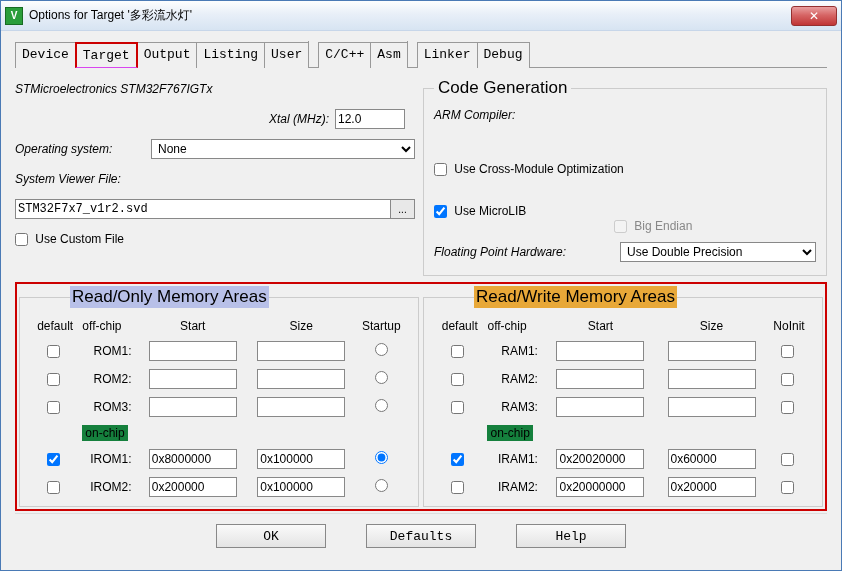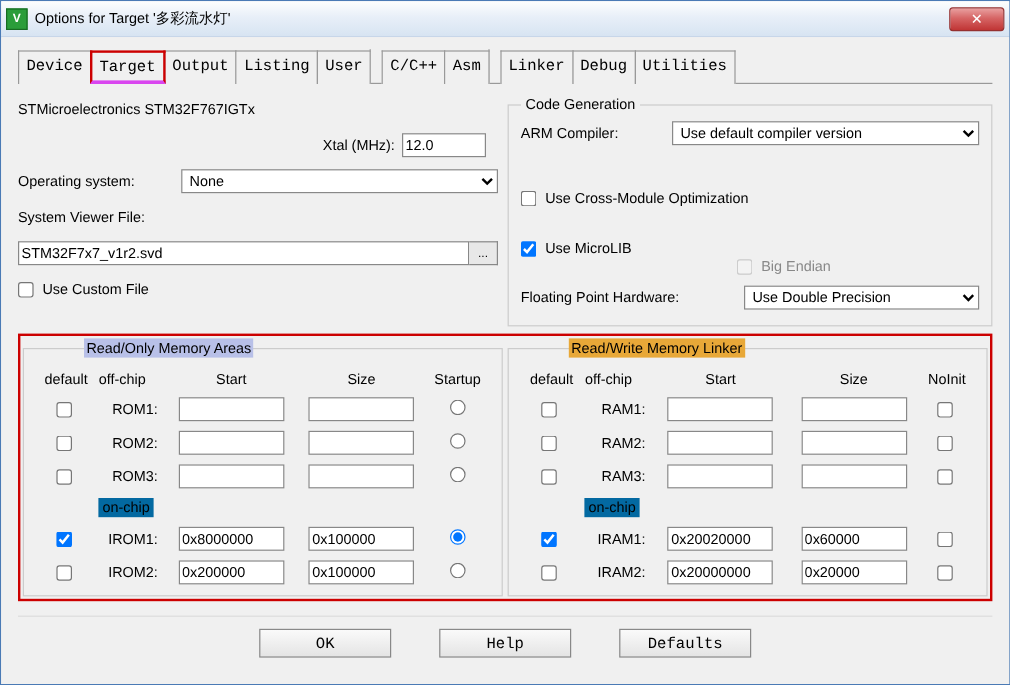--- a/index.html
+++ b/index.html
@@ -5,52 +5,52 @@
 * { box-sizing: border-box; margin: 0; padding: 0; }
 body { font-family: Tahoma, sans-serif; font-size: 12px; background: #fff; }
 .window { width: 842px; height: 571px; border: 1px solid #4a7ab5; background: #f0f0f0; display: flex; flex-direction: column; }
 .titlebar { height: 30px; background: linear-gradient(#fdfefe, #e8eff8 45%, #d7e4f2); display: flex; align-items: center; padding: 0 4px; border-bottom: 1px solid #c7d6e9; }
 .titlebar-icon { width: 18px; height: 18px; background: #2a9d3a; border: 1px solid #176b22; margin-right: 6px; display: flex; align-items: center; justify-content: center; color: #fff; font-size: 10px; font-weight: bold; }
 .titlebar-text { flex: 1; font-size: 12px; color: #000; }
 .close-btn { width: 46px; height: 20px; background: linear-gradient(#e9a0a0, #d66565 45%, #c03535); border: 1px solid #953030; border-radius: 3px; display: flex; align-items: center; justify-content: center; color: #fff; font-size: 12px; cursor: pointer; }
 .content { flex: 1; padding: 10px 14px; background: #f0f0f0; display: flex; flex-direction: column; }
 .tabs { display: flex; border-bottom: 1px solid #999; margin-bottom: 10px; }
 .tab { padding: 4px 6px; border: 1px solid #999; border-bottom: none; margin-right: -1px; background: #f0f0f0; font-family: "Courier New", monospace; font-size: 13px; cursor: pointer; position: relative; top: 1px; }
-.tab.active { background: #f0f0f0; border-bottom: 3px solid #d946ef; z-index: 1; }
+.tab.active { background: #f0f0f0; border-bottom: 1px solid #d946ef; z-index: 1; }
 .tab-highlight { border: 2px solid #cc0000; }
 .spacer-tab { width: 10px; border-left: 1px solid #999; }
 .upper { display: flex; gap: 8px; }
 .left-col { flex: 0 0 400px; }
 .right-col { flex: 1; }
 .row { display: flex; align-items: center; margin-bottom: 8px; min-height: 22px; }
-.label { font-size: 12px; margin-right: 6px; }
+.label { font-size: 12px; margin-right: 6px; font-style: italic; }
 select, input[type=text] { font-size: 12px; padding: 1px 2px; border: 1px solid #888; background: #fff; height: 20px; }
 select { appearance: menulist; }
 input[type=checkbox] { width: 13px; height: 13px; margin-right: 4px; vertical-align: middle; }
 input[type=radio] { width: 13px; height: 13px; }
 fieldset { border: 1px solid #ccc; padding: 6px 10px 4px 10px; position: relative; font-size: 12px; }
-legend { padding: 0 4px; font-size: 12px; }
+legend { padding: 0 4px; font-size: 17px; }
 .readonly-input { background: #f0f0f0; }
 .disabled-text { color: #888; margin-top: 31px; }
 .mem-container { display: flex; gap: 4px; margin-top: 6px; border: 2px solid #cc0000; padding: 2px; }
 .mem-box { flex: 1; }
 .mem-legend { padding: 1px 2px; margin-left: 40px; }
 .ro-legend { background: #b8c0e8; }
 .rw-legend { background: #e8a838; }
 .mem-table { width: 100%; }
 .mem-table td, .mem-table th { font-size: 12px; padding: 3px 2px; font-weight: normal; }
 .mem-table th { text-align: center; }
 .mem-table td { text-align: center; }
 .mem-table .rowlabel { text-align: right; padding-right: 6px; }
 .mem-table input[type=text] { width: 88px; }
-.onchip { background: #0369a1; padding: 1px 3px; display: inline-block; }
+.onchip { background: #15803d; padding: 1px 3px; display: inline-block; }
 .btn-row { display: flex; justify-content: center; gap: 40px; padding: 10px 0 12px 0; border-top: 1px solid #ddd; margin-top: auto; }
 .btn { width: 110px; height: 24px; border: 1px solid #888; background: linear-gradient(#fafafa, #e4e4e4); font-family: "Courier New", monospace; font-size: 13px; cursor: pointer; }
 .svd-row { display: flex; align-items: center; gap: 0; }
-.svd-row input { flex: 1; }
+.svd-row input { flex: 1; font-family: Liberation Mono, monospace; }
 .svd-btn { width: 24px; height: 20px; border: 1px solid #888; background: #e8e8e8; font-size: 10px; cursor: pointer; border-left: none; }
 </style>
 </head>
 <body>
 
 <div class="window">
   <div class="titlebar">
     <div class="titlebar-icon">V</div>
     <div class="titlebar-text">Options for Target '多彩流水灯'</div>
     <div class="close-btn">
@@ -64,21 +64,20 @@
       <div class="tab active tab-highlight">Target</div>
       <div class="tab">Output</div>
       <div class="tab">Listing</div>
       <div class="tab">User</div>
       <div class="spacer-tab"></div>
       <div class="tab">C/C++</div>
       <div class="tab">Asm</div>
       <div class="spacer-tab"></div>
       <div class="tab">Linker</div>
       <div class="tab">Debug</div>
-      <div class="tab">Utilities</div>
     </div>
 
     <div class="upper">
       <div class="left-col">
         <div class="row">
             <span class="label">STMicroelectronics STM32F767IGTx</span>
           </div>
         <div class="row" style="justify-content: flex-end; padding-right: 10px;">
           <span class="label">Xtal (MHz):</span>
           <input type="text" style="width: 70px;" value="12.0">
@@ -100,21 +99,20 @@
             <span>Use Custom File</span>
           </label>
         </div>
       </div>
 
       <div class="right-col">
         <fieldset>
           <legend>Code Generation</legend>
           <div class="row">
             <span class="label" style="width:120px">ARM Compiler:</span>
-            <select style="flex:1"><option>Use default compiler version</option></select>
           </div>
           <div style="height:24px"></div>
           <div class="row">
             <label>
               <input type="checkbox" style="">
               <span>Use Cross-Module Optimization</span>
             </label>
           </div>
           <div class="row">
             <label style="flex:0 0 180px">
@@ -186,21 +184,21 @@
             <td class="rowlabel">IROM2:</td>
             <td><input type="text" value="0x200000" style=""></td>
             <td><input type="text" value="0x100000" style=""></td>
             <td><input type="radio" name="startup" style=""></td>
           </tr>
         </tbody>
           </table>
       </fieldset>
 
       <fieldset class="mem-box">
-        <legend class="mem-legend rw-legend">Read/Write Memory Linker</legend>
+        <legend class="mem-legend rw-legend">Read/Write Memory Areas</legend>
         <table class="mem-table">
           <tbody>
               <tr>
             <th>default</th>
             <th style="text-align:left">off-chip</th>
             <th>Start</th>
             <th>Size</th>
             <th>NoInit</th>
           </tr>
           <tr>
@@ -245,17 +243,17 @@
             <td><input type="text" value="0x20000" style=""></td>
             <td><input type="checkbox" style=""></td>
           </tr>
         </tbody>
           </table>
       </fieldset>
     </div>
 
     <div class="btn-row">
       <button class="btn">OK</button>
+      <button class="btn">Defaults</button>
       <button class="btn">Help</button>
-      <button class="btn">Defaults</button>
     </div>
   </div>
 </div>
 
 </body></html>

